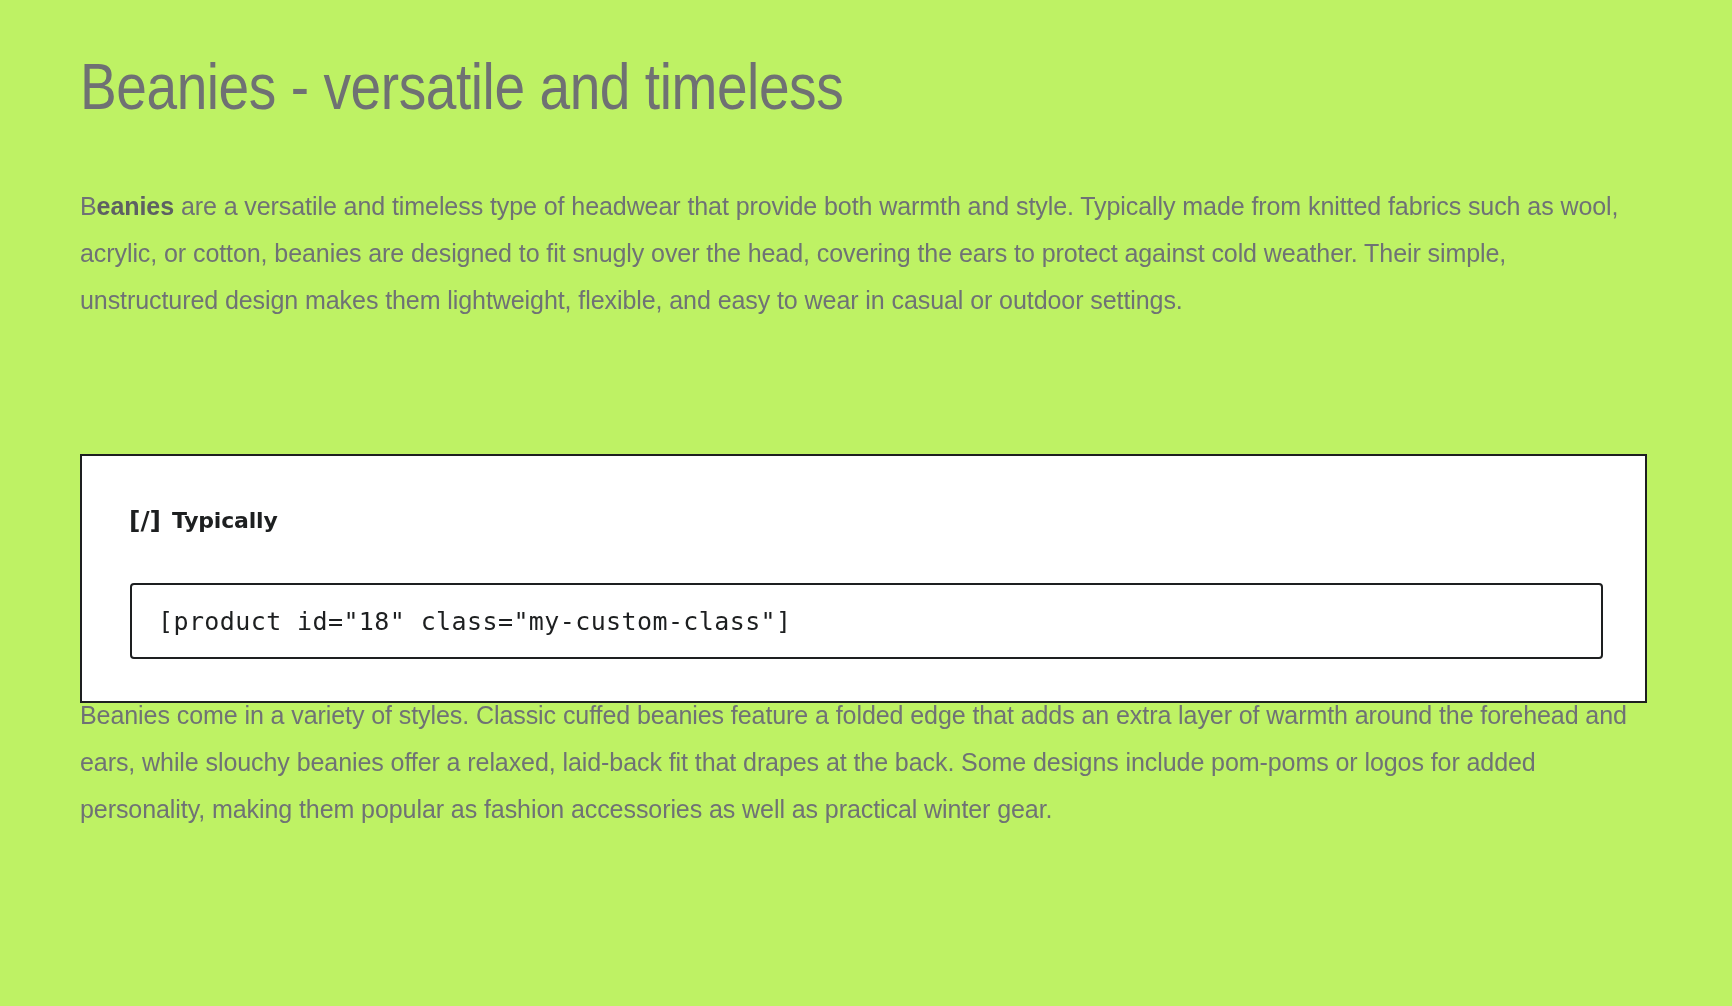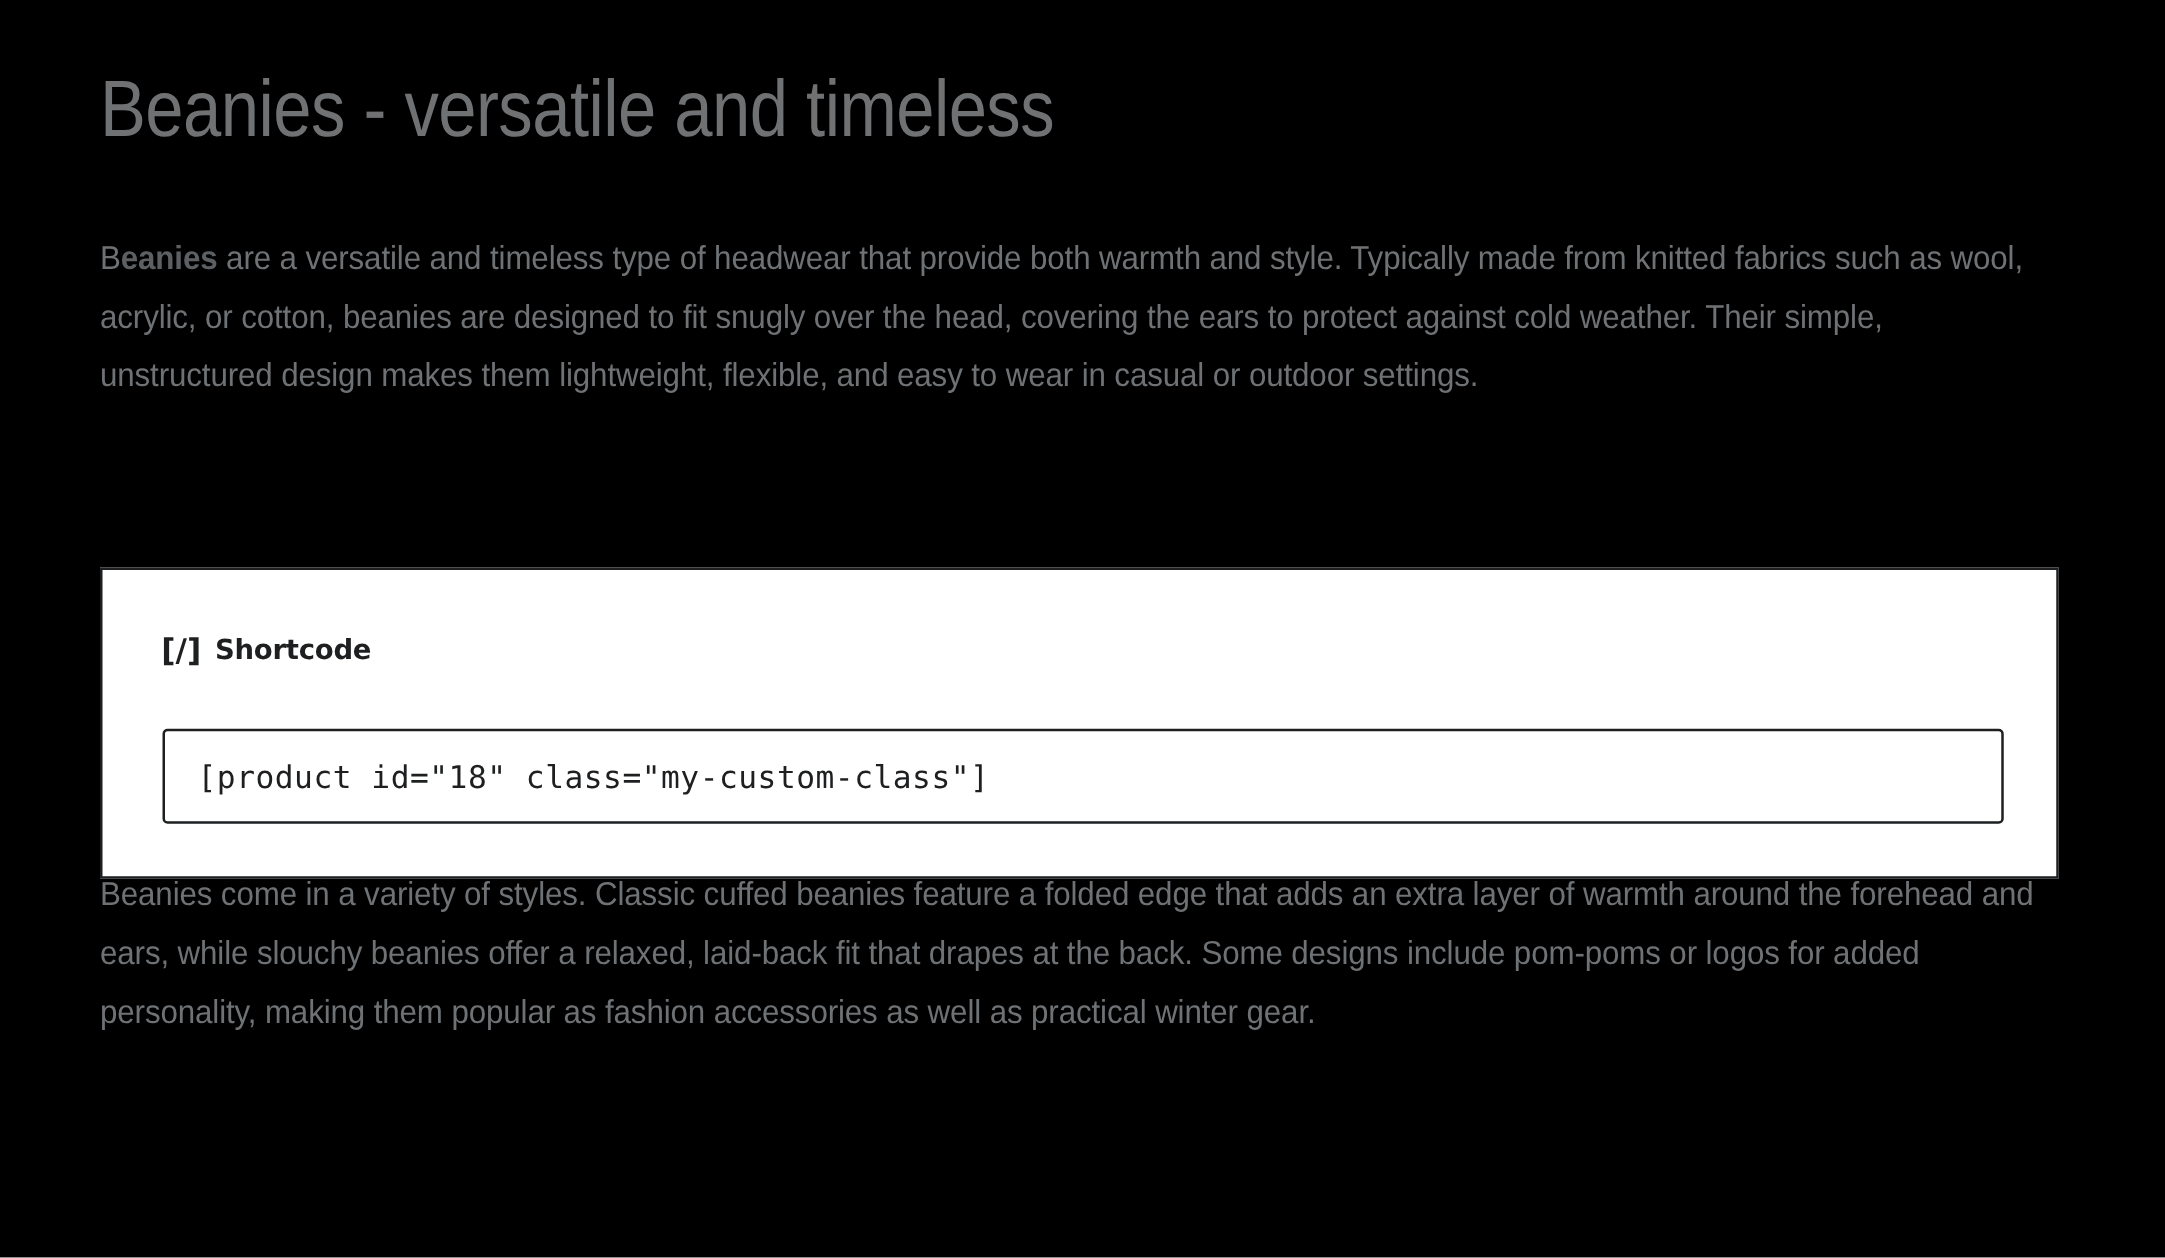--- a/index.html
+++ b/index.html
@@ -12,21 +12,21 @@
     height: 1006px;
     overflow: hidden;
     font-family: "DejaVu Sans", "Liberation Sans", sans-serif;
     -webkit-font-smoothing: antialiased;
   }
 
   .page {
     position: relative;
     width: 1732px;
     height: 1006px;
-    background: #000000;
+    background: #bef264;
   }
 
   .content {
     position: absolute;
     left: 80px;
     top: 0;
     width: 1572px;
   }
 
   
@@ -140,21 +140,21 @@
   <div class="content">
 
     <h1 class="page-title">Beanies - versatile and timeless</h1>
 
     <p class="body-text" id="intro-paragraph"><span>B</span><span class="lead-in-strong">eanies</span><span> are a versatile and timeless type of headwear that provide both warmth and style. Typically made from knitted fabrics such as wool, acrylic, or cotton, beanies are designed to fit snugly over the head, covering the ears to protect against cold weather. Their simple, unstructured design makes them lightweight, flexible, and easy to wear in casual or outdoor settings.</span></p>
 
     <div class="shortcode-block">
 
       <div class="shortcode-header">
         <span class="shortcode-glyph">[/]</span>
-        <span class="shortcode-label">Shortcode</span>
+        <span class="shortcode-label">Typically</span>
       </div>
 
       <input class="shortcode-input" type="text" value="[product id=&quot;18&quot; class=&quot;my-custom-class&quot;]" placeholder="[product id=&quot;18&quot;]" style="">
 
     </div>
 
     <p class="body-text" id="closing-paragraph">Beanies come in a variety of styles. Classic cuffed beanies feature a folded edge that adds an extra layer of warmth around the forehead and ears, while slouchy beanies offer a relaxed, laid-back fit that drapes at the back. Some designs include pom-poms or logos for added personality, making them popular as fashion accessories as well as practical winter gear.</p>
 
   </div>
 </div>

